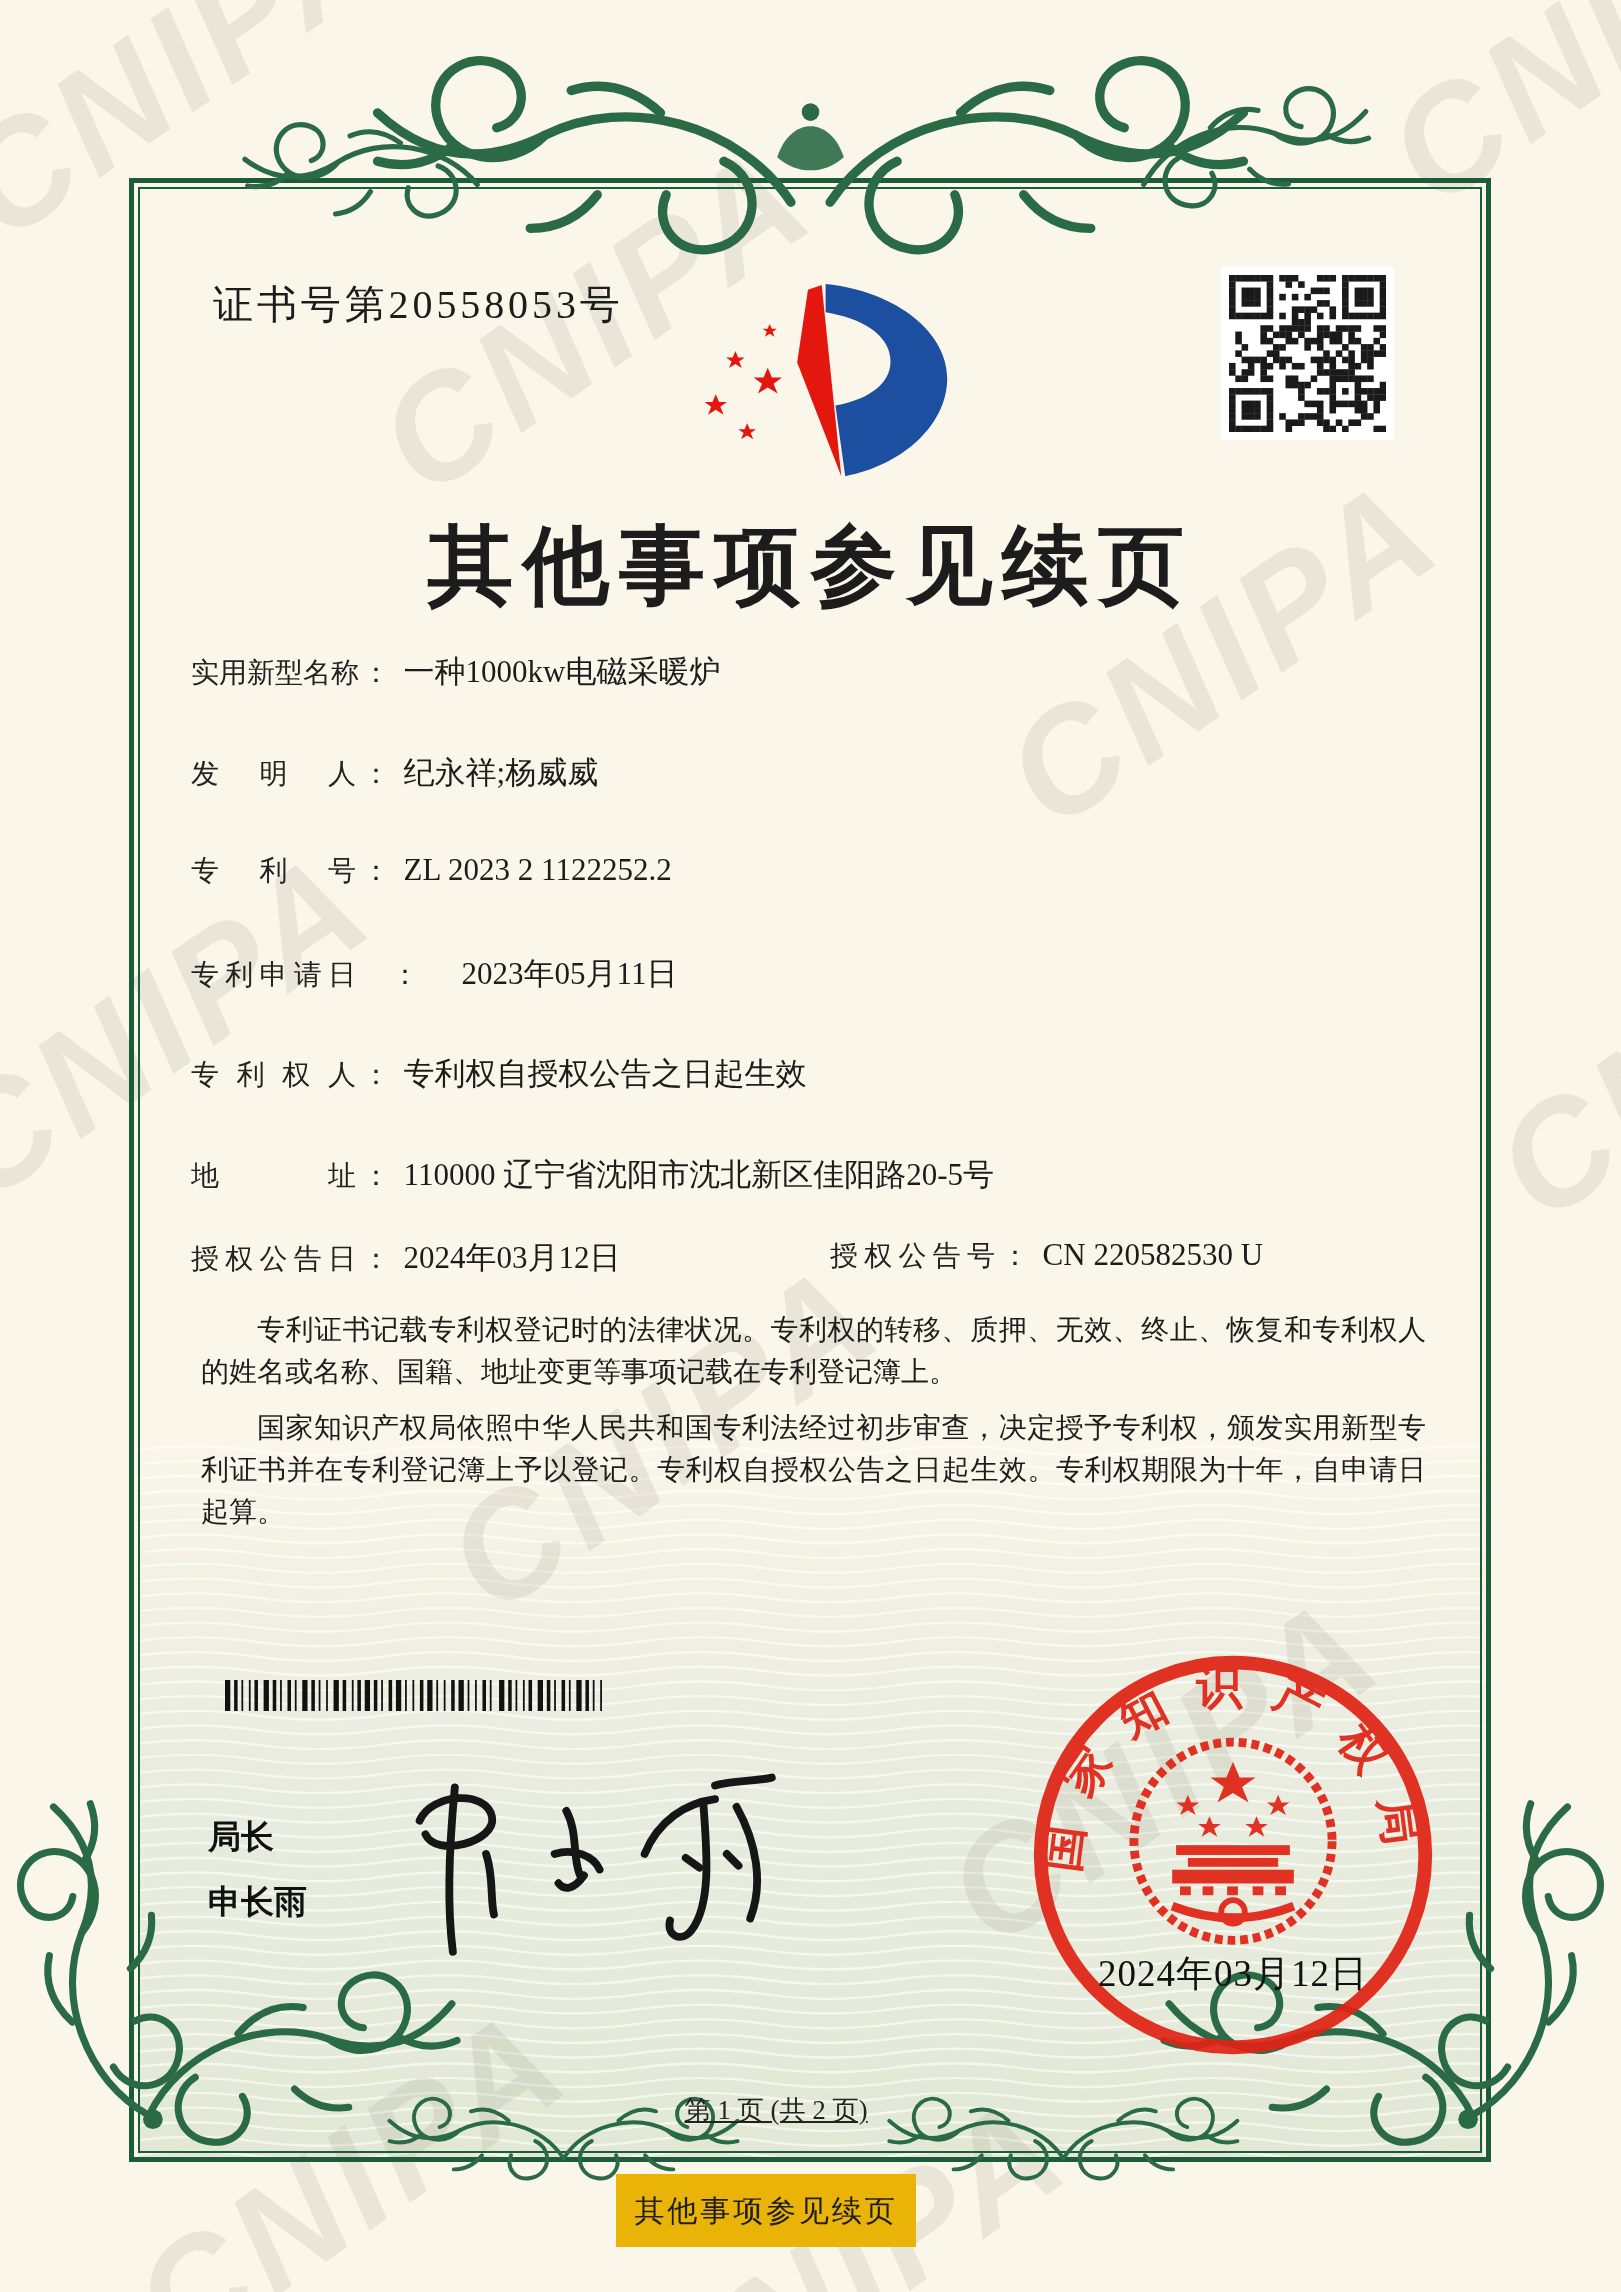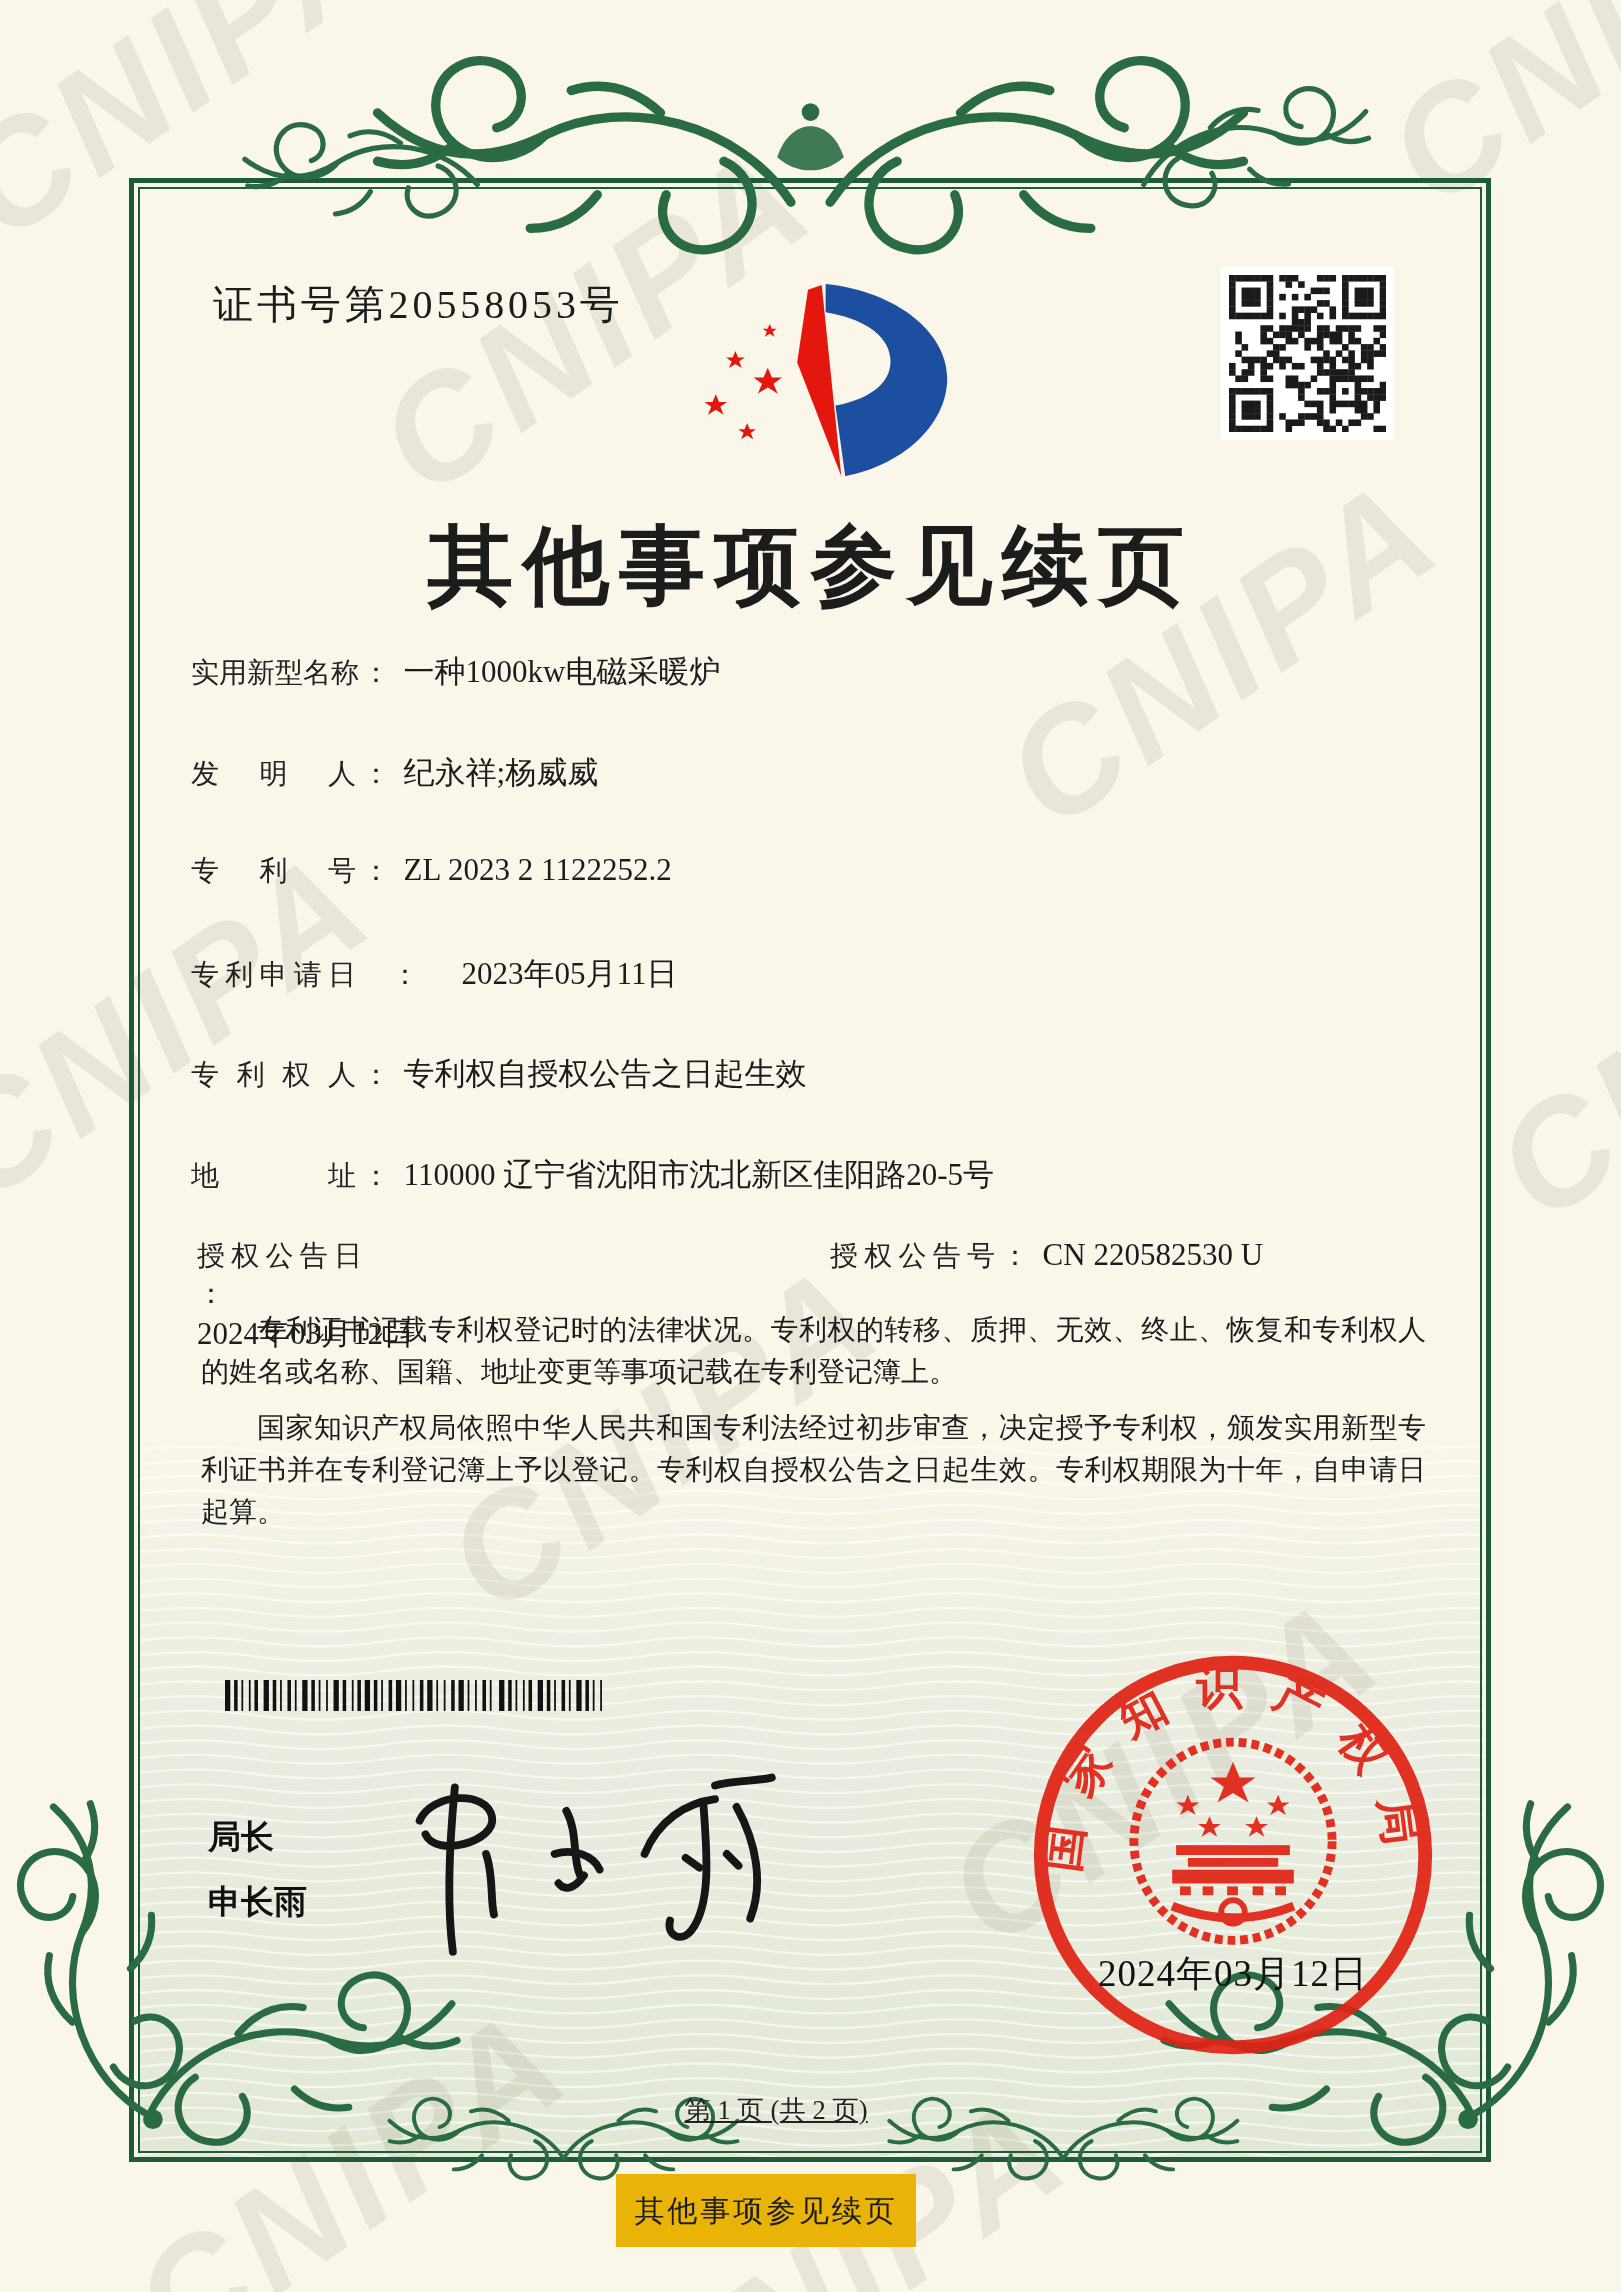--- a/index.html
+++ b/index.html
@@ -52,21 +52,21 @@
   .row{position:absolute;left:191px;display:flex;align-items:baseline;white-space:nowrap;}
   .row .lbl{
     display:inline-block;width:165px;font-size:28px;color:#222;
     text-align:justify;text-align-last:justify;
   }
   .row .colon{font-size:28px;margin:0 13.7px 0 5.9px;color:#222;}
   .row .val{font-size:31px;}
   .r1{top:651px;} .r2{top:752px;} .r3{top:852px;} .r4{top:953px;gap:29px;}
   .r5{top:1053px;} .r6{top:1154px;} .r7{top:1237px;}
   .g2{position:absolute;left:616px;top:0;display:flex;align-items:flex-start;white-space:nowrap;margin-left:23px;}
-  .r7{position:absolute;flex-direction:column;}
+  .r7{position:absolute;}
   
   .body-text{position:absolute;left:201px;top:1309px;width:1225px;}
   .body-text p{
     margin:0 0 13.7px 0;font-size:28px;line-height:42px;
     text-align:justify;text-indent:2em;color:#1d1d1d;
   }
   
   .barcode{position:absolute;left:225px;top:1680px;width:384px;height:31px;}
   
   .sig-title,.sig-name{

